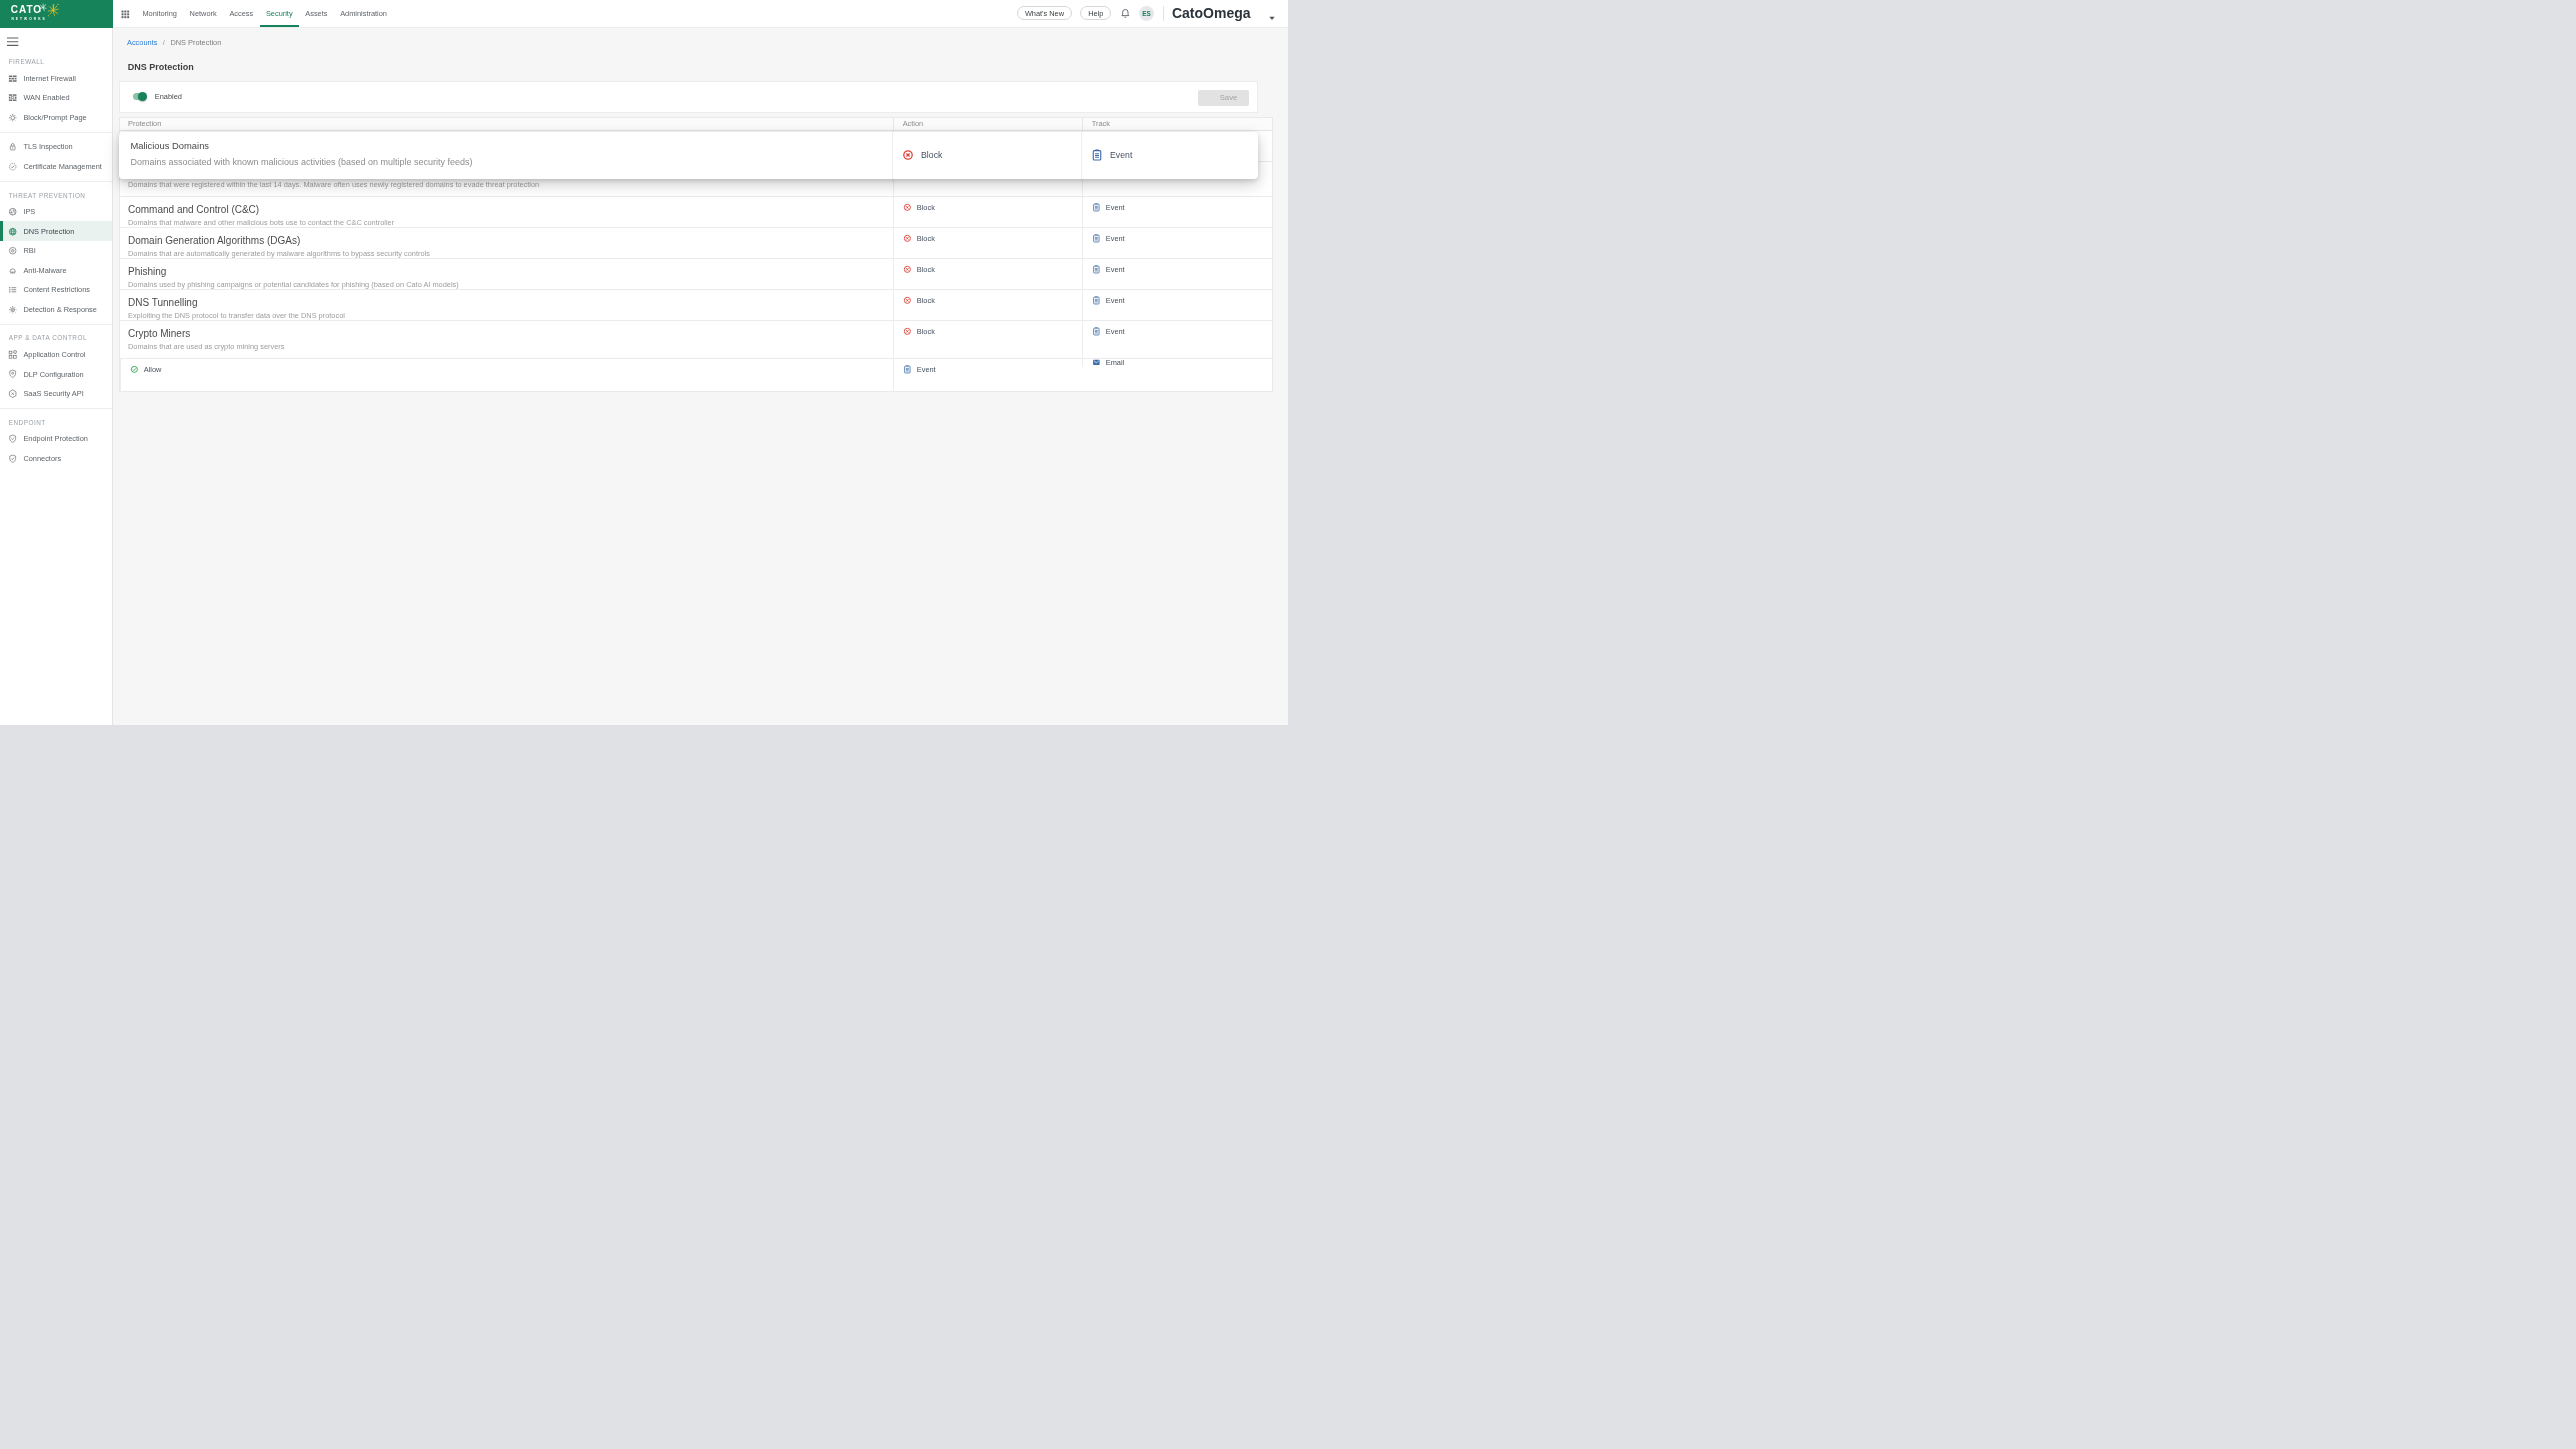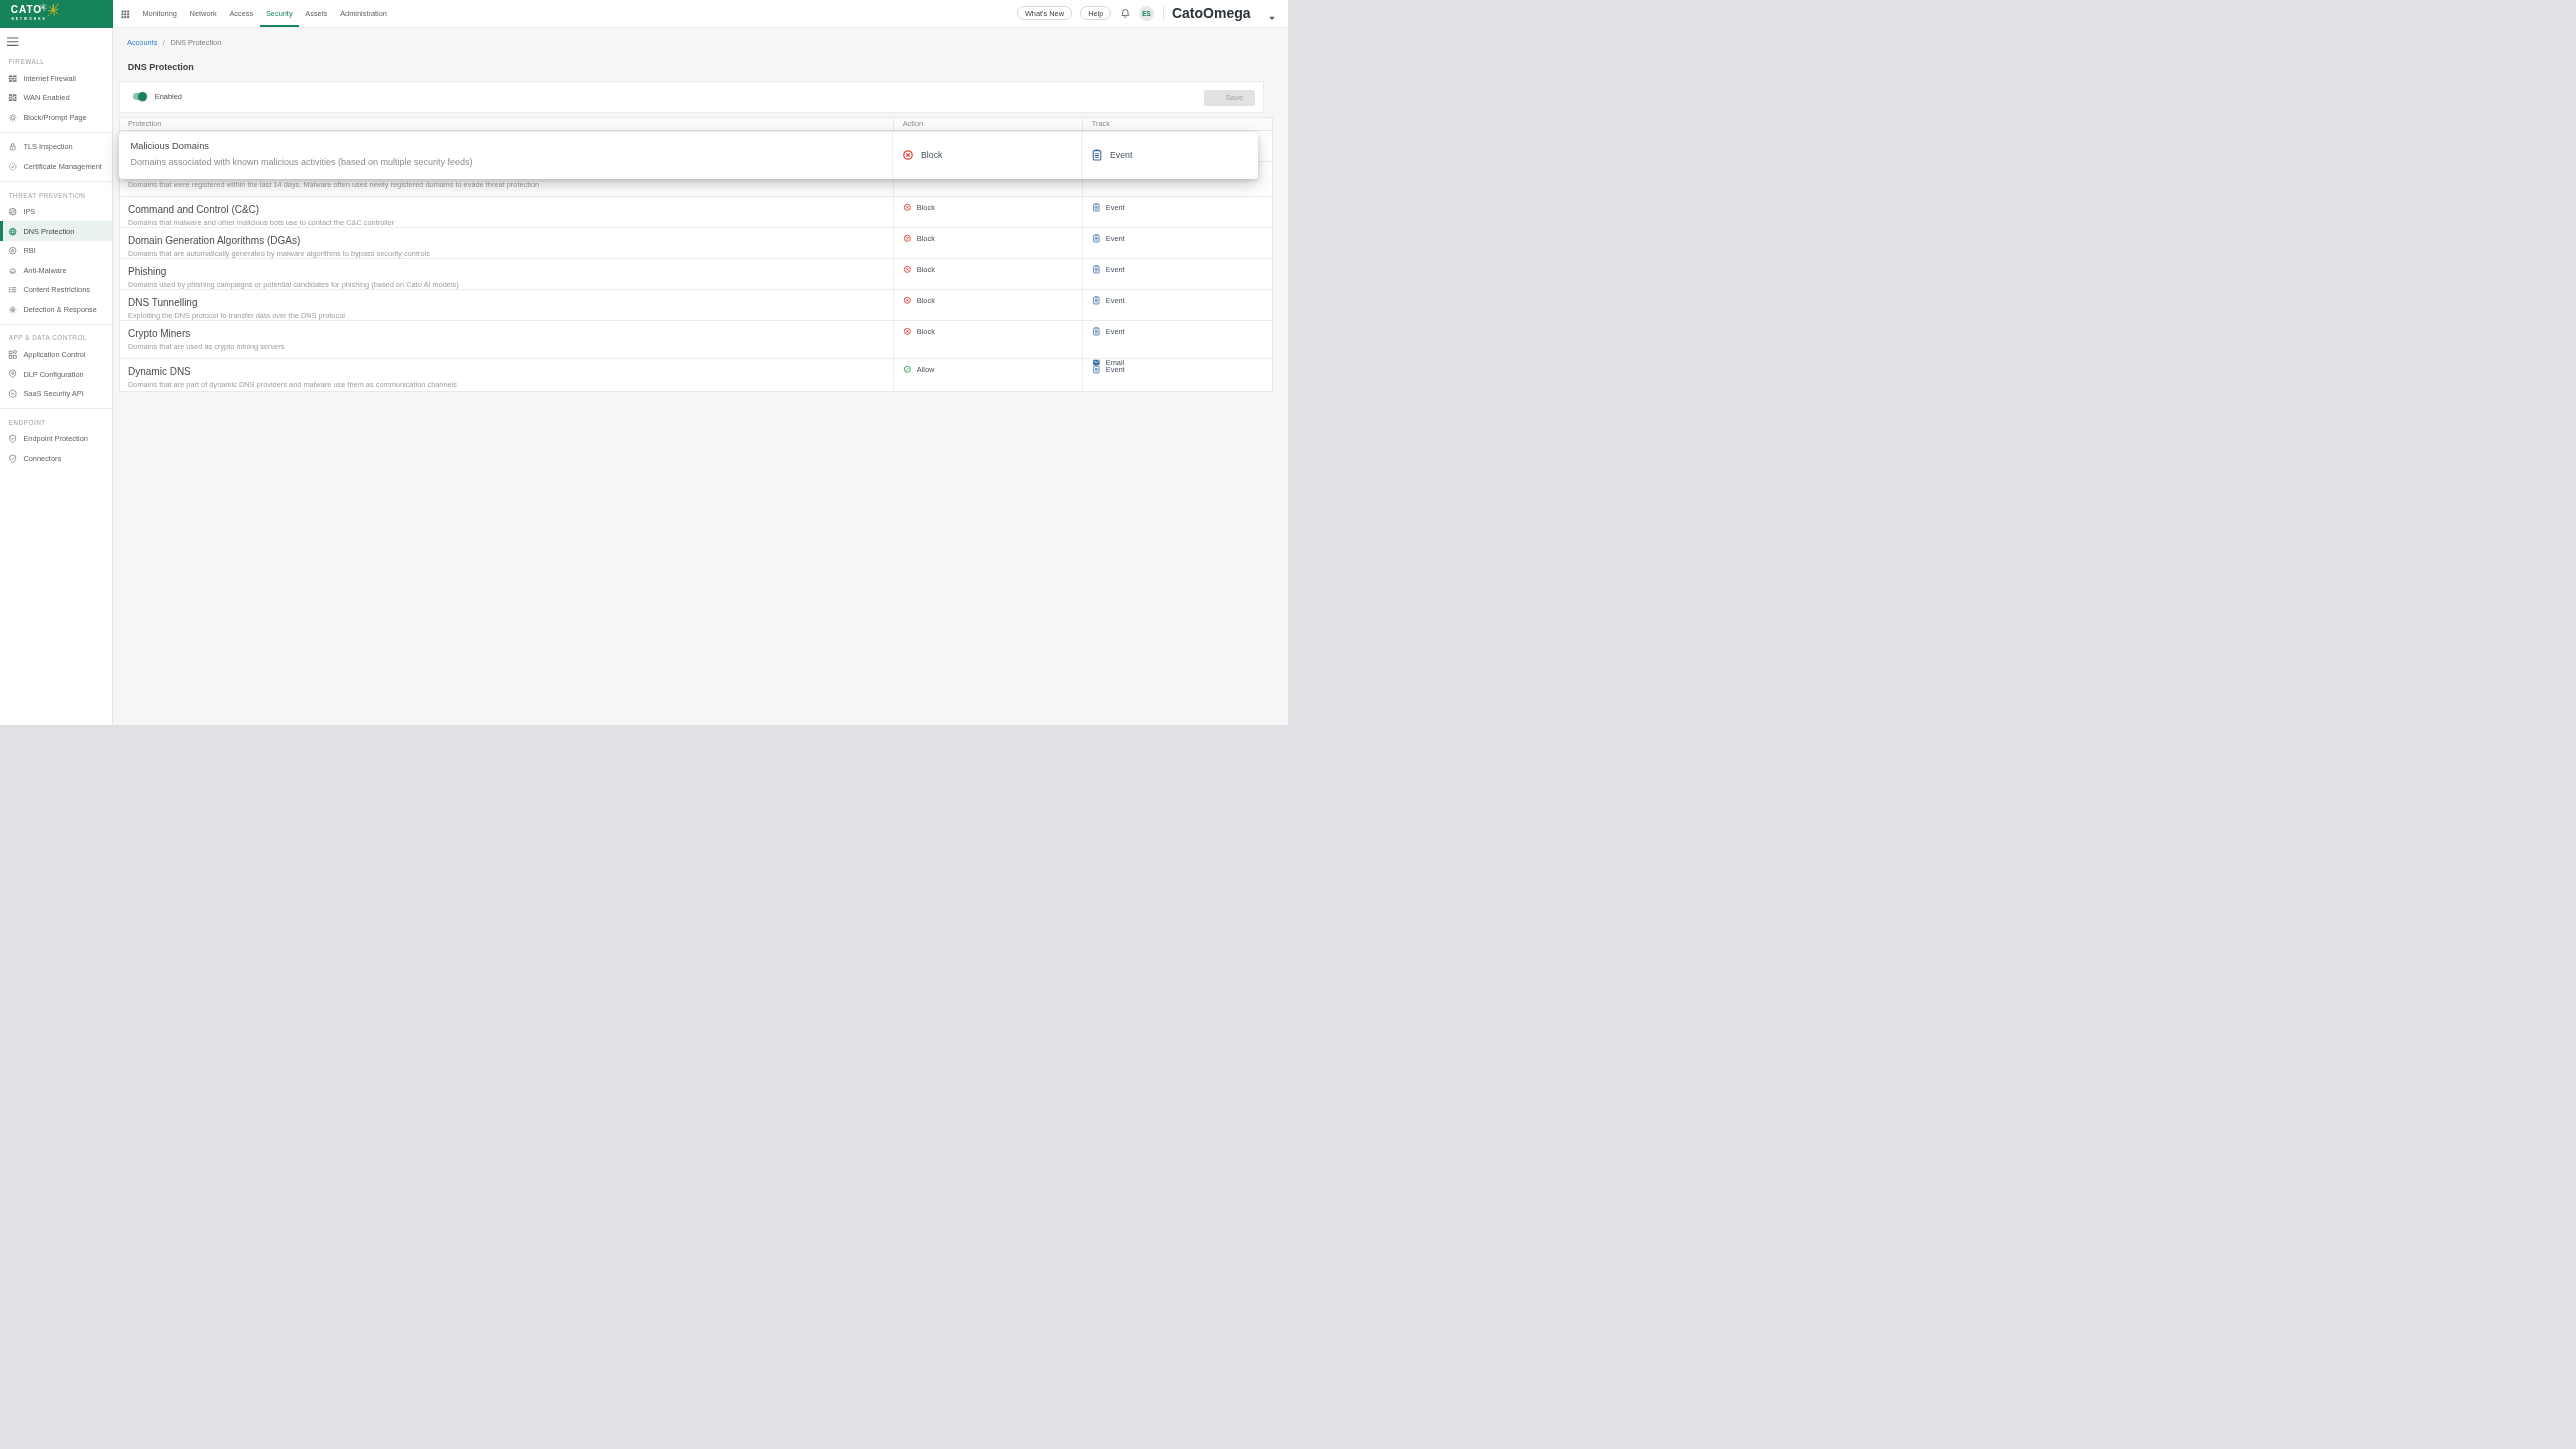--- a/index.html
+++ b/index.html
@@ -37,21 +37,21 @@
   .sitem.selected::before{content:"";position:absolute;left:0;top:0;bottom:0;width:3.4px;background:var(--green);}
   .sdiv{height:0.7px;background:#ededed;margin:4.7px 0;}
 
   
   .main{position:absolute;left:113px;top:27.5px;right:0;bottom:0;background:#f6f6f7;}
   .breadcrumb{position:absolute;left:14px;top:10px;font-size:7.4px;color:#7d7d7d;}
   .breadcrumb .bc-link{color:var(--link);cursor:pointer;}
   .breadcrumb .bc-sep{margin:0 3.4px;color:#9a9a9a;}
   .page-title{position:absolute;left:14.8px;top:34px;font-size:9px;font-weight:bold;color:#3e3e3e;}
 
-  .panel{position:absolute;left:6px;right:24px;top:53px;height:32px;background:#fff;border:0.7px solid #ececec;display:flex;align-items:center;}
+  .panel{position:absolute;left:6px;right:30px;top:53px;height:32px;background:#fff;border:0.7px solid #ececec;display:flex;align-items:center;}
   .toggle{margin-left:13.4px;position:relative;width:12.7px;height:6.7px;cursor:pointer;}
   .toggle .track{position:absolute;inset:0;border-radius:3.4px;background:#8cc2aa;}
   .toggle .thumb{position:absolute;right:-1.3px;top:-1.3px;width:9px;height:9px;border-radius:50%;background:var(--green);box-shadow:0 0.7px 1.3px rgba(0,0,0,.35);}
   .toggle-label{margin-left:8.7px;font-size:7.4px;color:#4a4a4a;}
   .save-btn{position:absolute;right:8px;top:8px;width:51px;height:16px;background:#e2e2e2;color:#a3a3a3;font-size:7.7px;border:none;border-radius:2px;font-family:inherit;padding-left:16px;}
 
   .table{position:absolute;left:6px;right:15.4px;top:89px;background:#fff;border:0.7px solid #e9e9e9;}
   .thead{display:grid;grid-template-columns:773px 189px 1fr;height:13.4px;background:#fbfbfb;border-bottom:0.7px solid #e4e4e4;}
   .thead .hc{font-size:7.4px;color:#8c8c8c;display:flex;align-items:center;padding-left:8px;}
   .thead .hc + .hc{border-left:0.7px solid #e7e7e7;padding-left:8.7px;}
@@ -526,24 +526,20 @@
                   <svg viewBox="0 0 16 16">
                     <rect x="2" y="3.3" width="12" height="9.6" rx="1.2" fill="#3d6da8"></rect>
                     <path d="M3.6 5.3L8 8.8l4.4-3.5" stroke="#fff" stroke-width="1.4" fill="none"></path>
                   </svg>
                 </span>
                 <span class="lbl">Email</span>
               </div>
             </div>
           </div>
           <div class="trow" style="height: 32px;">
-            <div class="cell-p">
-       <div class="rtitle">Dynamic DNS</div>
-       <div class="rdesc">Domains that are part of dynamic DNS providers and malware use them as communication channels</div>
-     </div>
      <div class="cell-a">
               <div class="al">
                 <span class="aicon" style="display:inline-flex">
                   <svg viewBox="0 0 16 16" fill="none" stroke="#2e9e4e" stroke-width="1.6">
                     <circle cx="8" cy="8" r="5.6"></circle>
                     <path d="M5.2 8.3l1.9 1.9 3.7-4.1"></path>
                   </svg>
                 </span>
                 <span class="lbl">Allow</span>
               </div>

